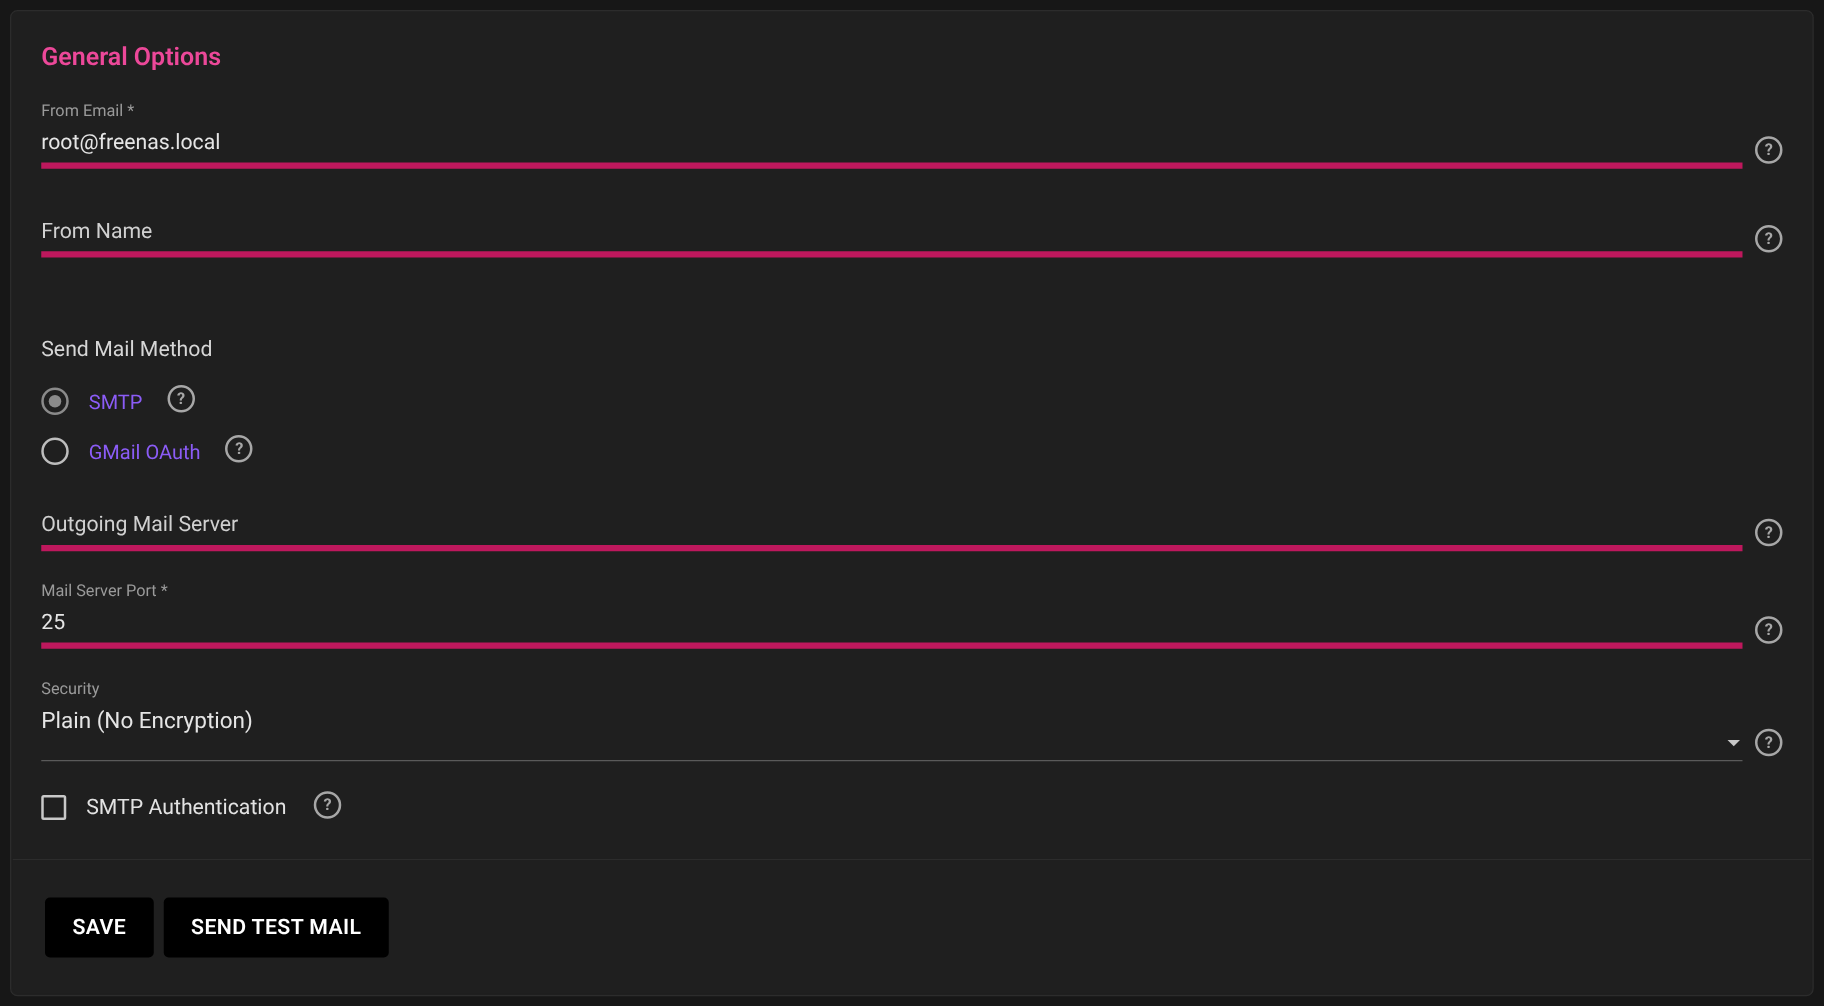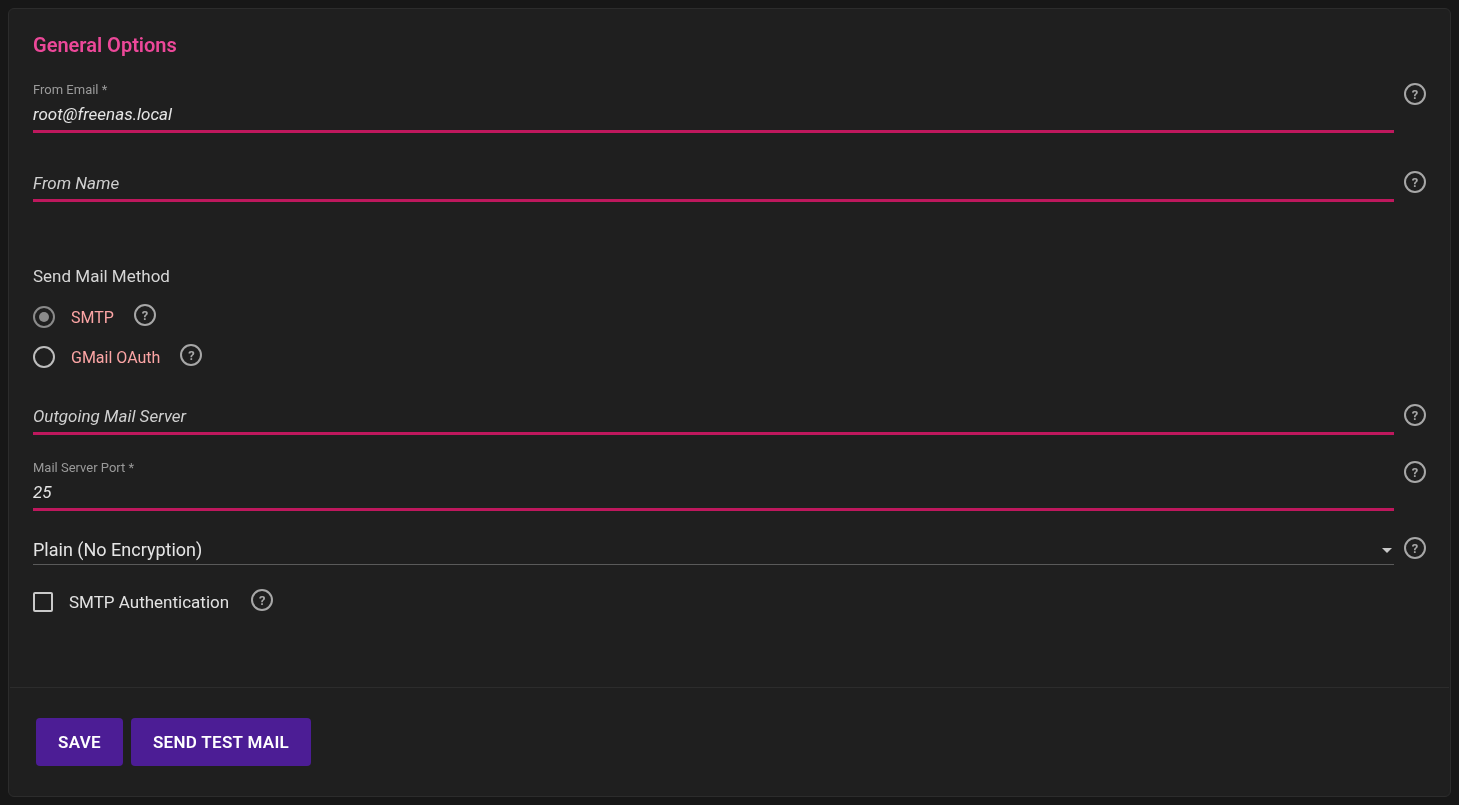--- a/index.html
+++ b/index.html
@@ -26,46 +26,45 @@
     height: calc(100% - 110px);
   }
   .section-title {
     font-size: 20px;
     font-weight: 600;
     color: #ec4899;
     margin-bottom: 26px;
   }
   .field-row {
     display: flex;
-    align-items: flex-start;
+    align-items: flex-end;
     margin-bottom: 38px;
   }
   .field-row.select-row { margin-bottom: 24px; }
   .field {
     flex: 1;
     position: relative;
   }
   .float-label {
     font-size: 13px;
     color: #9a9a9a;
     line-height: 1;
     display: block;
     margin-bottom: 6px;
   }
   .text-input {
     width: 100%;
     background: transparent;
     border: none;
-    border-bottom: 3px solid #be185d;
+    border-bottom: 5px solid #be185d;
     color: #e5e5e5;
     font-size: 17px;
     padding: 2px 0 6px 0;
     outline: none;
     font-family: inherit;
-    font-style: italic;
   }
   .text-input::placeholder { color: #bfbfbf; }
   .placeholder-only .text-input { font-size: 17px; }
   .placeholder-only .text-input::placeholder { color: #d0d0d0; }
 
   .help-btn {
     width: 22px;
     height: 22px;
     border: 2px solid #a7a7a7;
     border-radius: 50%;
@@ -113,36 +112,36 @@
   .radio-inner {
     width: 10px;
     height: 10px;
     background: #8a8a8a;
     border-radius: 50%;
     display: none;
   }
   .radio-outer.checked .radio-inner { display: block; }
   .radio-label {
     font-size: 16px;
-    color: #fca5a5;
+    color: #8b5cf6;
     margin-right: 10px;
   }
 
   .select-wrap {
     position: relative;
     flex: 1;
   }
   .select-value {
     width: 100%;
     background: transparent;
     border: none;
     border-bottom: 1px solid #5a5a5a;
     color: #e5e5e5;
     font-size: 18px;
-    padding: 2px 24px 4px 0;
+    padding: 2px 24px 21px 0;
     cursor: pointer;
   }
   .select-caret {
     position: absolute;
     right: 2px;
     bottom: 12px;
     width: 0; height: 0;
     border-left: 5px solid transparent;
     border-right: 5px solid transparent;
     border-top: 5px solid #c8c8c8;
@@ -175,21 +174,21 @@
     border-top: 1px solid #2c2c2c;
     background: #1f1f1f;
     display: flex;
     align-items: center;
     padding-left: 26px;
     gap: 8px;
     border-bottom-left-radius: 6px;
     border-bottom-right-radius: 6px;
   }
   .btn {
-    background: #4c1d95;
+    background: #000000;
     color: #fff;
     border: none;
     border-radius: 4px;
     font-size: 17px;
     font-weight: 600;
     letter-spacing: 0.3px;
     padding: 14px 22px;
     cursor: pointer;
     font-family: inherit;
   }
@@ -243,20 +242,21 @@
     <div class="field-row" style="margin-bottom:26px;">
       <div class="field">
         <label class="float-label">Mail Server Port *</label>
         <input class="text-input" type="text" value="25" style="">
       </div>
       <span class="help-btn">?</span>
     </div>
 
     <div class="field-row select-row">
       <div class="select-wrap">
+        <label class="float-label">Security</label>
         <div class="select-value">Plain (No Encryption)</div>
         <span class="select-caret"></span>
       </div>
       <span class="help-btn">?</span>
     </div>
 
     <div class="checkbox-row">
       <span class="checkbox"></span>
       <span class="checkbox-label">SMTP Authentication</span>
       <span class="help-btn small">?</span>

